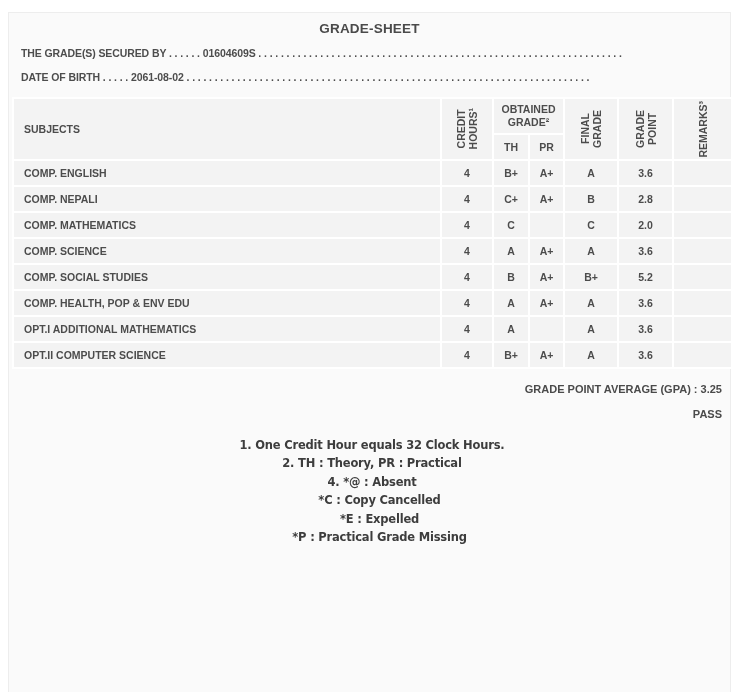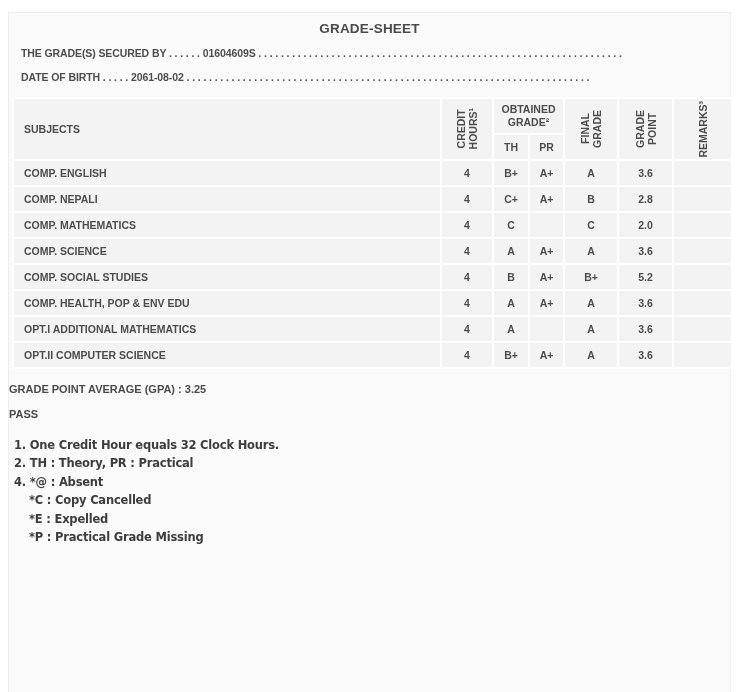--- a/index.html
+++ b/index.html
@@ -33,24 +33,24 @@
   th.og-th { text-align:center; vertical-align:middle; line-height:13px; }
   th.sub-th { text-align:center; vertical-align:middle; }
   td.sub-cell { text-align:left; padding-left:10px; vertical-align:middle; }
   td.val-cell { text-align:center; vertical-align:middle; }
 
   .vwrap { height:60px; display:flex; align-items:center; justify-content:center; }
   .rot { writing-mode:vertical-rl; transform:rotate(180deg); white-space:nowrap;
          text-align:center; line-height:12px; font-size:10.5px; font-weight:bold;
          color:#4c4c4c; }
 
-  .summary { margin:8px 8px 0 0; }
+  .summary { margin:8px 8px 0 0; text-align:right; }
   .summary div { font-size:11px; font-weight:bold; color:#4a4a4a; line-height:25px; }
 
-  .notes { margin:9px 0 0 5px; }
+  .notes { margin:9px 0 0 5px;text-align:center; }
   .note { font-family:"DejaVu Sans", sans-serif; font-size:11.5px; font-weight:bold;
           color:#3d3d3d; line-height:18.4px; letter-spacing:-0.2px; }
   .note.indent { padding-left:15px; }
 </style>
 </head>
 <body>
 
 <div class="card">
 
   <div class="subtitle">GRADE-SHEET</div>

